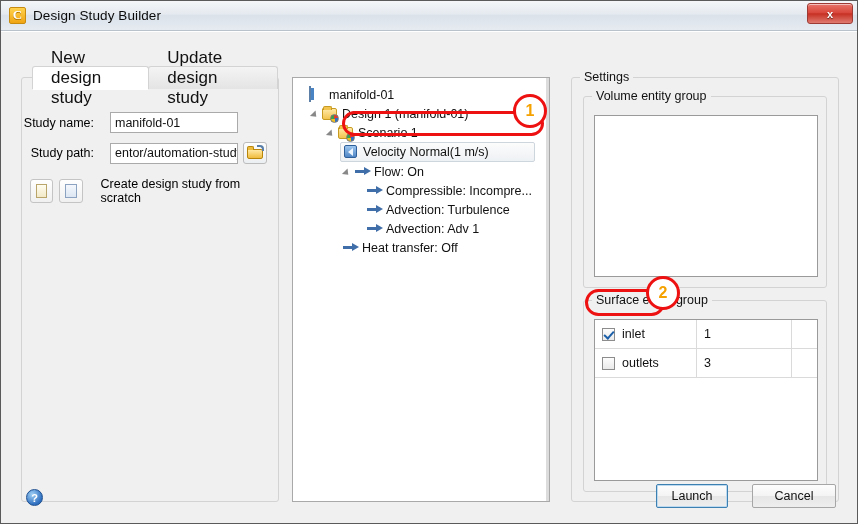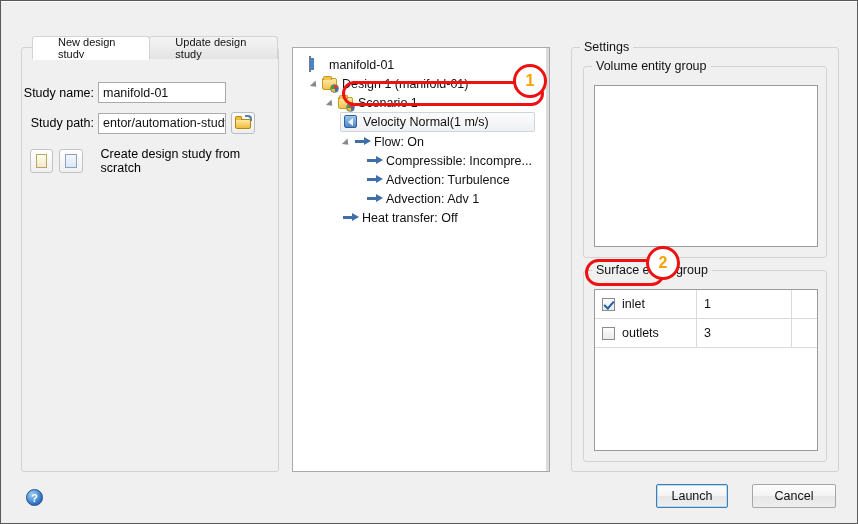--- a/index.html
+++ b/index.html
@@ -62,36 +62,36 @@
     background:transparent;
   }
   .group > .legend{
     position:absolute;top:-8px;left:8px;padding:0 4px;
     background:#f0f0f0;font-size:12.5px;color:#111;
   }
   
   #left-panel{left:20px;top:45px;width:258px;height:425px;}
   .tabstrip{position:absolute;left:10px;top:-12px;height:23px;display:flex;}
   .tab{
-    box-sizing:border-box;height:23px;padding:0 25px;
-    display:flex;align-items:center;font-size:11px;color:#111;
+    box-sizing:border-box;height:23px;padding:0 18px;
+    display:flex;align-items:center;font-size:17px;color:#111;
     border:1px solid #d3d3d3;border-bottom:none;
     border-radius:3px 3px 0 0;
     background:linear-gradient(#fbfbfb,#ededed);
   }
   .tab.active{
     background:#fff;border-color:#d3d3d3;
     position:relative;z-index:3;
   }
   .tab.active::after{
     content:"";position:absolute;left:0;right:0;bottom:-1px;height:2px;background:#fff;
   }
   .tab.inactive{margin-left:-1px;background:linear-gradient(#f4f4f4,#e4e4e4);}
   .field-row{position:absolute;display:flex;align-items:center;}
-  .field-label{width:72px;text-align:right;margin-right:4px;font-size:12.5px;}
+  .field-label{width:72px;text-align:right;margin-right:16px;font-size:12.5px;}
   .textbox{
     box-sizing:border-box;height:21px;
     border:1px solid #aaa;background:#fff;
     padding:0 4px;display:flex;align-items:center;
     font-size:12.5px;color:#111;overflow:hidden;white-space:nowrap;
   }
   .icon-btn{
     box-sizing:border-box;width:24px;height:22px;
     border:1px solid #bcbcbc;border-radius:3px;
     background:linear-gradient(#fdfdfd,#eceff1);
@@ -232,20 +232,25 @@
   }
   .scroll-edge{
     position:absolute;right:0;top:0;bottom:0;width:3px;background:#dcdcdc;
   }
 </style>
 </head>
 <body>
 
 <div class="window">
 
+  <div class="titlebar">
+    <div class="app-icon"></div>
+    <div class="title-text">Design Study Builder</div>
+    <div class="close-btn">x</div>
+  </div>
 
   <div class="client">
 
     <div class="group" id="left-panel">
 
       <div class="tabstrip">
         <div class="tab active">New design study</div>
         <div class="tab inactive">Update design study</div>
       </div>
 

